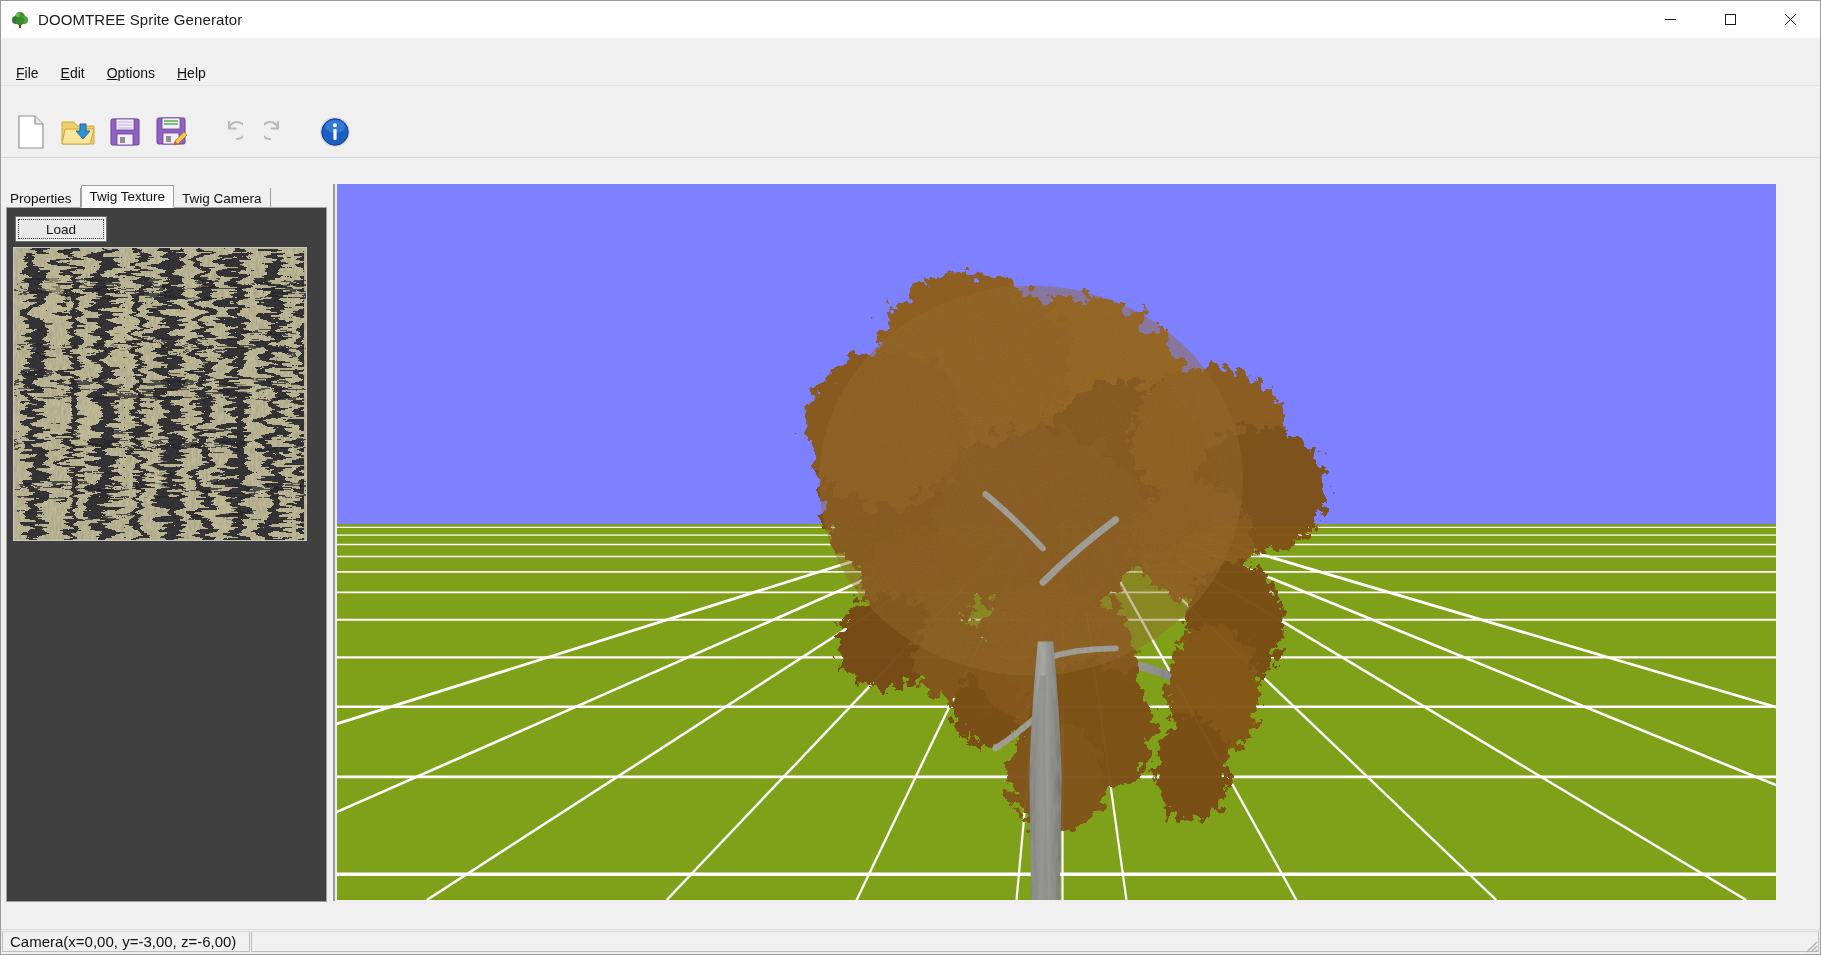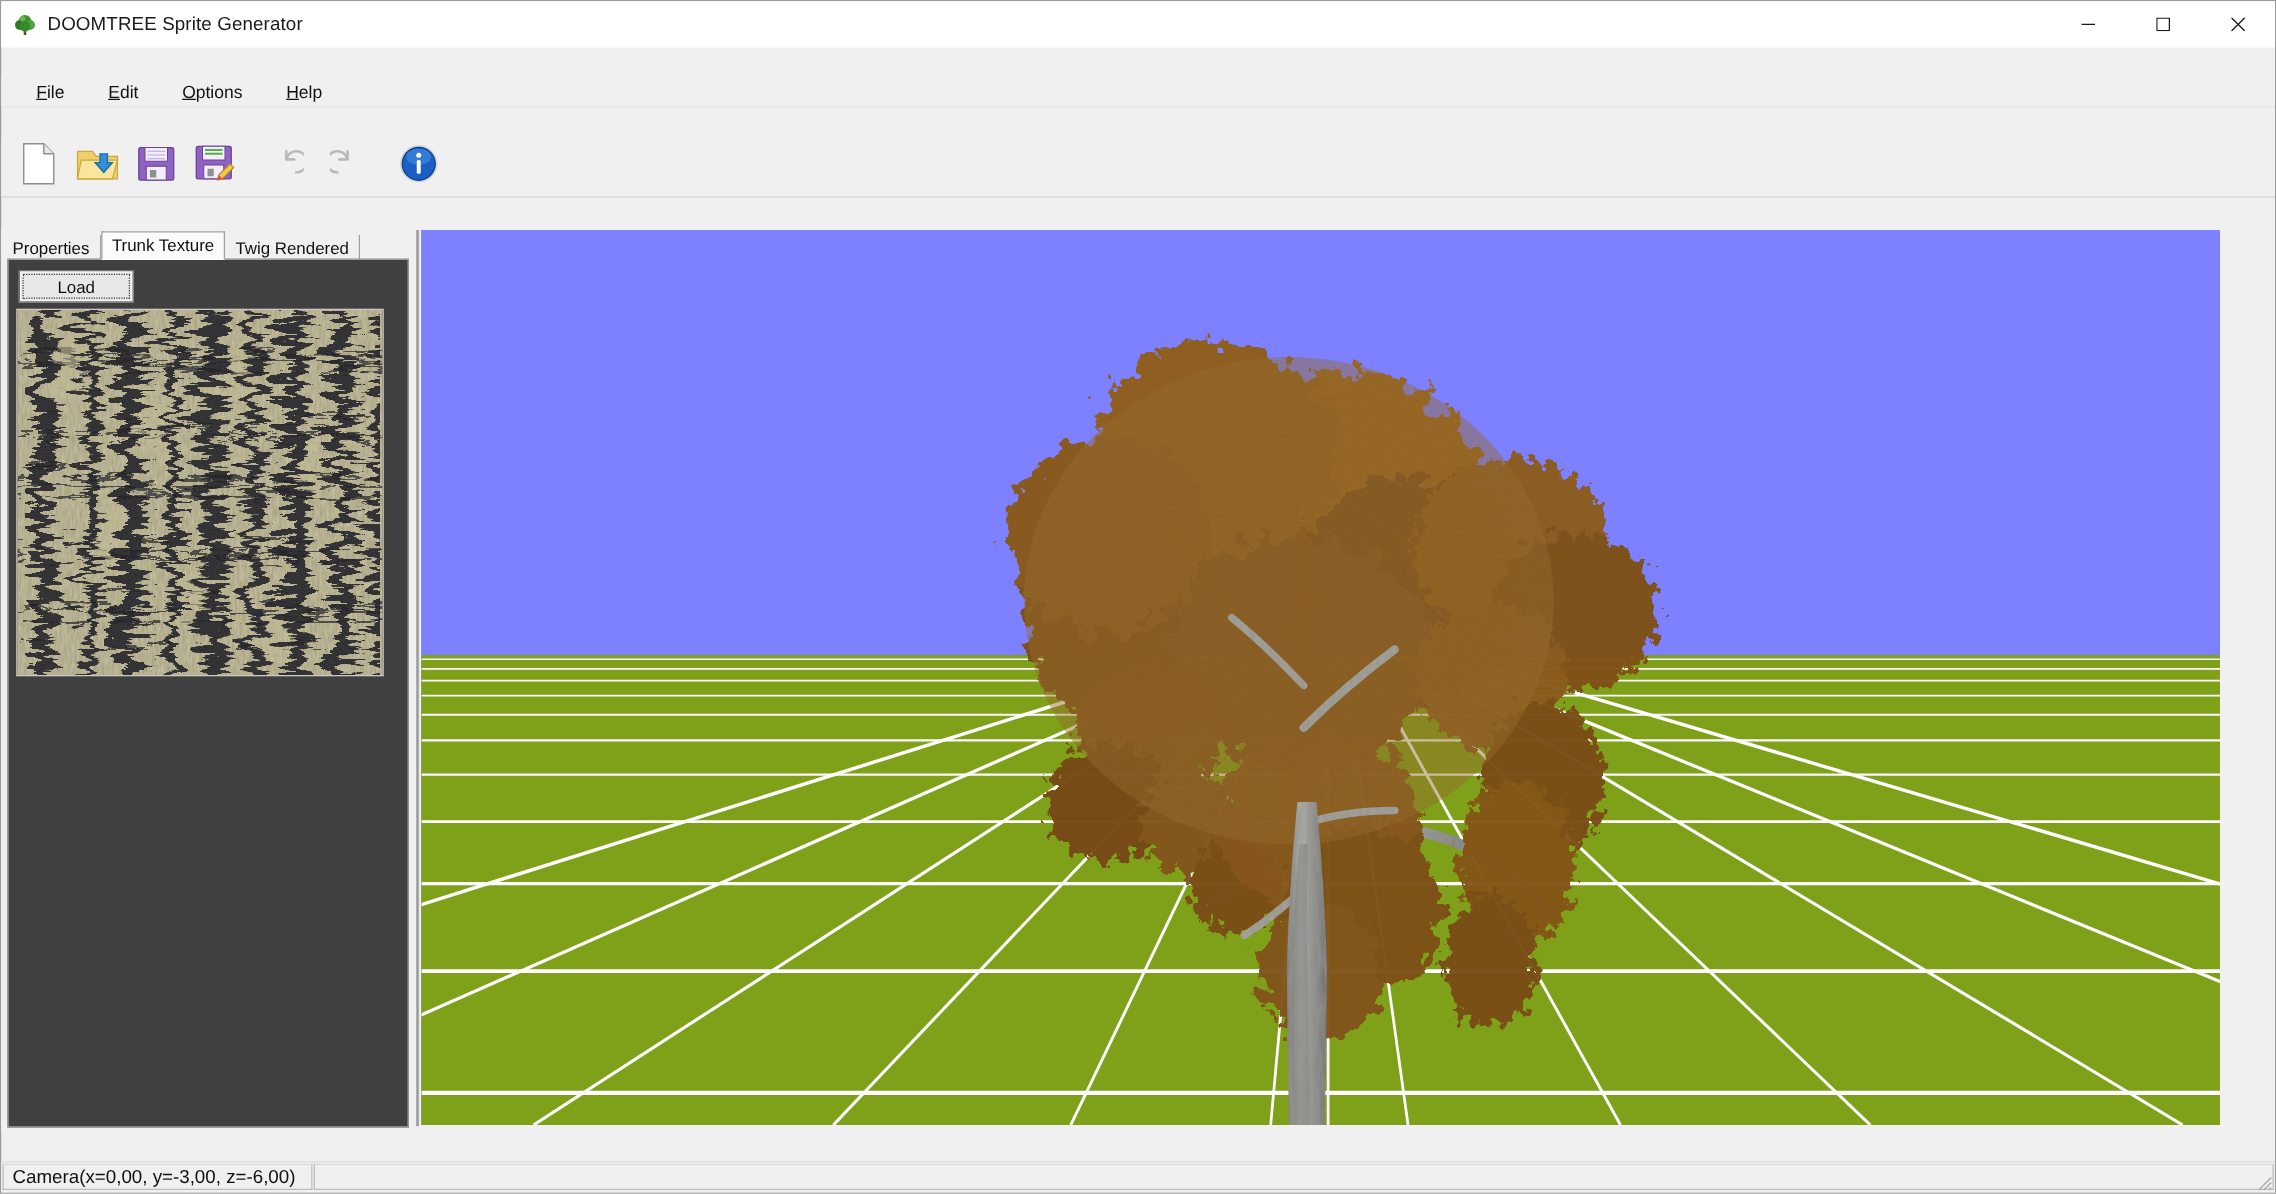--- a/index.html
+++ b/index.html
@@ -46,21 +46,20 @@
     background:#f0f0f0;
     display:flex;align-items:center;
     padding-left:7px;
     border-bottom:1px solid #e3e3e3;
   }
   .menu-item{
     font-size:14px;color:#111;
     padding:2px 12px 3px 8px;
     margin-right:2px;
     cursor:default;
-    margin-left:13px;
   }
   .menu-item u{text-decoration:underline;}
 
   
   .toolbar{
     height:47px;min-height:47px;
     background:#f0f0f0;
     display:flex;align-items:center;
     padding-left:9px;
     border-bottom:1px solid #d6d6d6;
@@ -331,24 +330,24 @@
 
   <div class="body">
 
     <div class="leftpanel">
 
       <div class="tabstrip">
         <div class="tab">
           <span>Properties</span>
         </div>
         <div class="tab active">
-          <span>Trunk Texture</span>
+          <span>Twig Texture</span>
         </div>
         <div class="tab">
-          <span>Twig Rendered</span>
+          <span>Twig Camera</span>
         </div>
       </div>
 
       <div class="tabpage">
 
         <div class="load-btn">
           <span>Load</span>
           <span class="focus"></span>
         </div>
 

